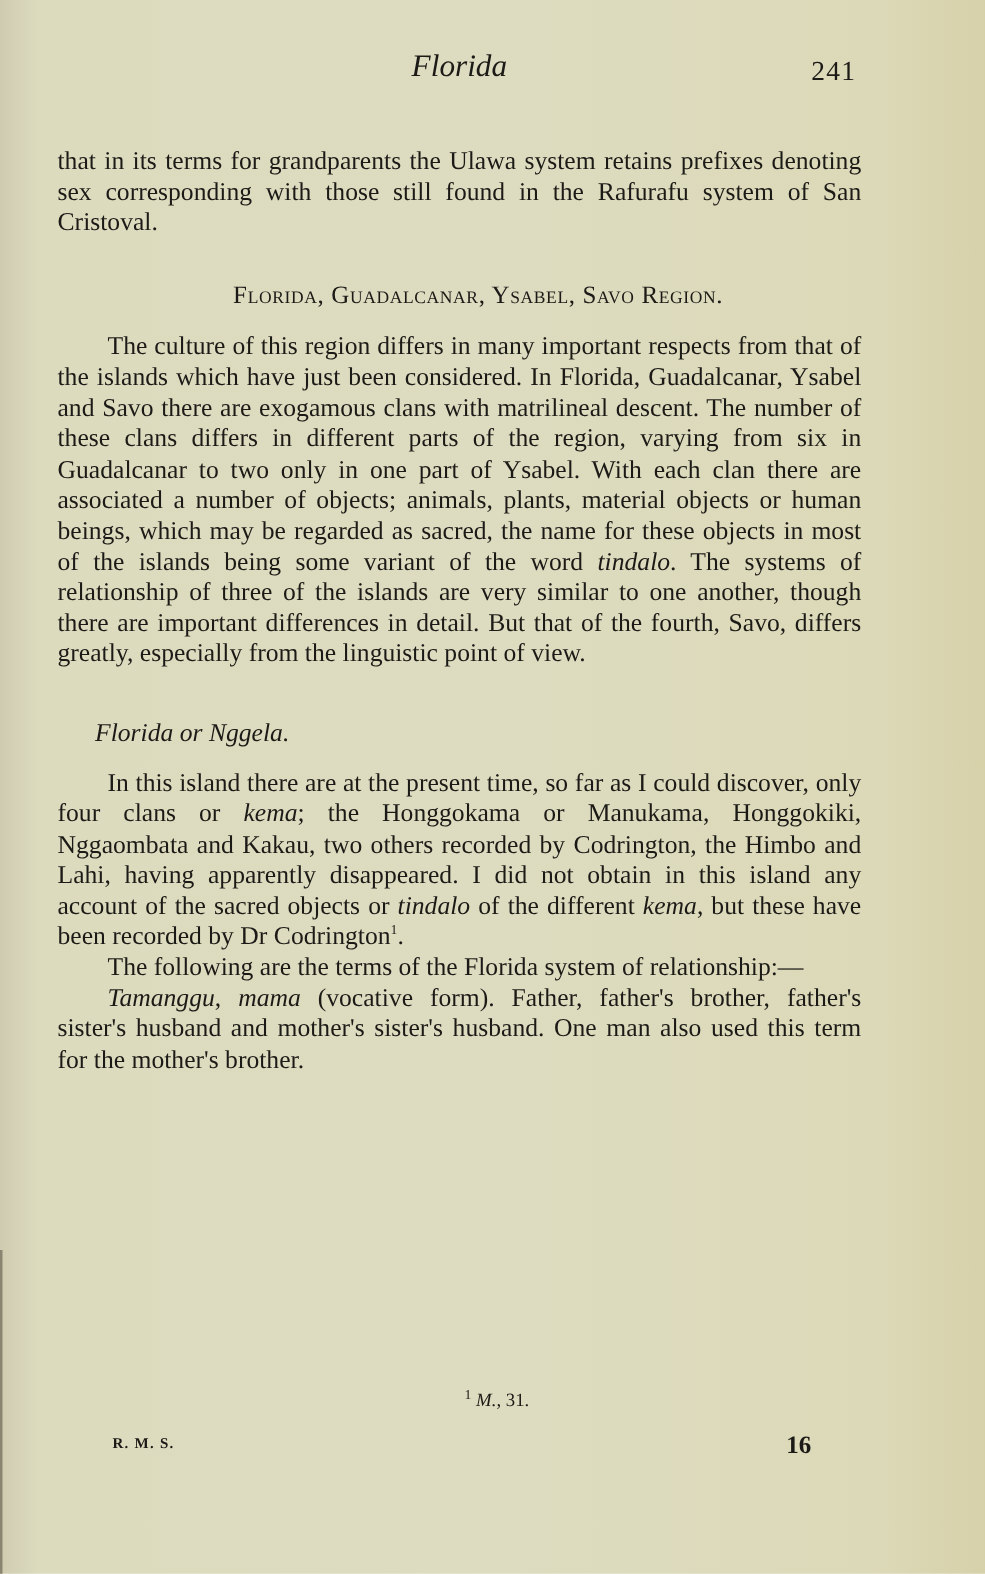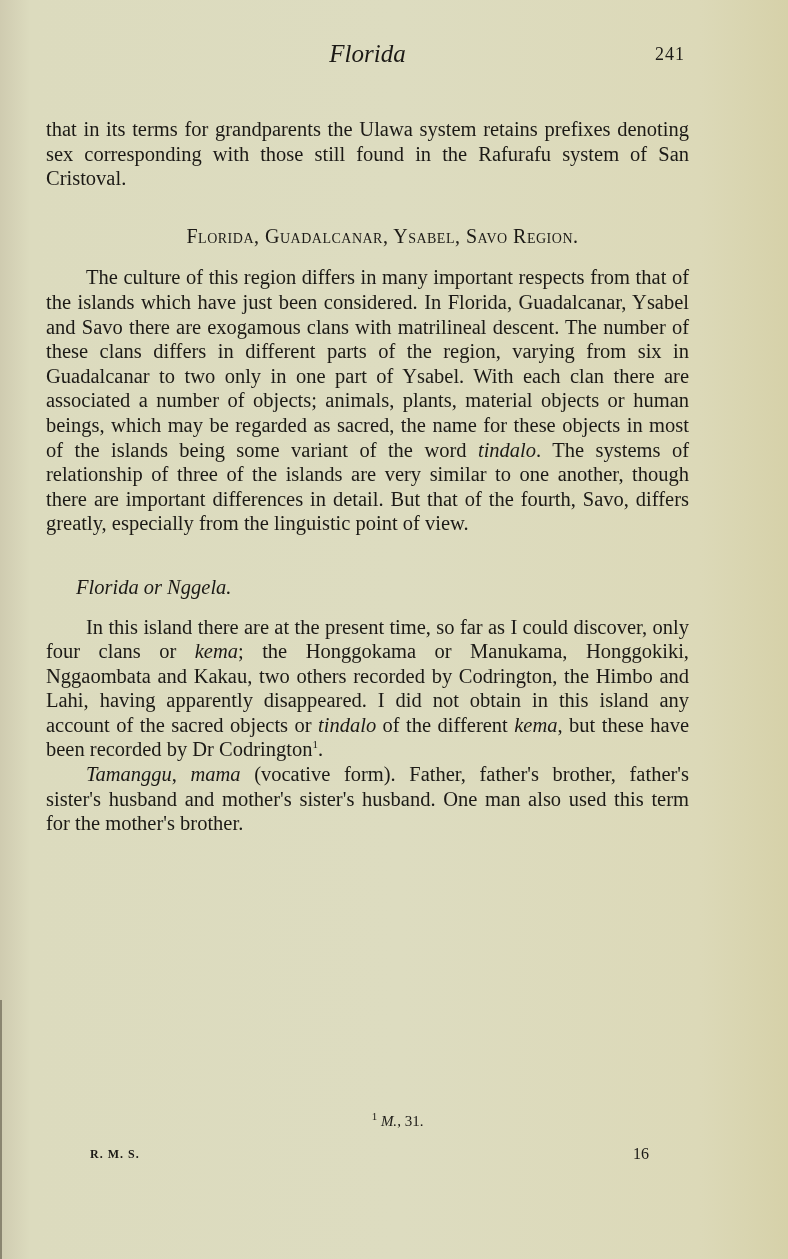--- a/index.html
+++ b/index.html
@@ -42,21 +42,21 @@
       width: 643px;
       text-align: center;
       font-style: italic;
       font-size: 25px;
       top: 0;
     }
     .page-number {
       position: absolute;
       right: 4px;
       top: 4px;
-      font-size: 18px;
+      font-size: 22px;
       letter-spacing: 1px;
       text-align: center;
     }
     .body-text {
       position: absolute;
       top: 117px;
       left: 0;
       width: 643px;
       font-size: 20.5px;
       line-height: 24.6px;
@@ -100,21 +100,22 @@
       top: 1147px;
       left: 44px;
       font-size: 12px;
       font-weight: bold;
       letter-spacing: 1px;
     }
     .signature-number {
       position: absolute;
       top: 1145px;
       right: 40px;
-      font-size: 16px;
+      font-size: 20px;
+      font-weight: bold;
     }
   </style>
 </head>
 <body>
 
 <div class="gutter-line"></div>
 
 <div class="page">
 
   <div class="running-head">
@@ -127,20 +128,21 @@
 
     <p class="section-heading">Florida, Guadalcanar, Ysabel, Savo Region.</p>
 
     <p class="indent"><span>The culture of this region differs in many important respects from that of the islands which have just been considered. In Florida, Guadalcanar, Ysabel and Savo there are exogamous clans with matrilineal descent. The number of these clans differs in different parts of the region, varying from six in Guadalcanar to two only in one part of Ysabel. With each clan there are associated a number of objects; animals, plants, material objects or human beings, which may be regarded as sacred, the name for these objects in most of the islands being some variant of the word </span><em>tindalo</em><span>. The systems of relationship of three of the islands are very similar to one another, though there are important differences in detail. But that of the fourth, Savo, differs greatly, especially from the linguistic point of view.</span></p>
 
 
     <p class="subsection-heading">Florida or Nggela.</p>
 
     <p class="indent"><span>In this island there are at the present time, so far as I could discover, only four clans or </span><em>kema</em><span>; the Honggokama or Manukama, Honggokiki, Nggaombata and Kakau, two others recorded by Codrington, the Himbo and Lahi, having apparently disappeared. I did not obtain in this island any account of the sacred objects or </span><em>tindalo</em><span> of the different </span><em>kema</em><span>, but these have been recorded by Dr Codrington</span><sup>1</sup><span>.</span></p>
 
+    <p class="indent">The following are the terms of the Florida system of relationship:—</p>
 
     <p class="indent"><em>Tamanggu</em><span>, </span><em>mama</em><span> (vocative form). Father, father's brother, father's sister's husband and mother's sister's husband. One man also used this term for the mother's brother.</span></p>
 
   </div>
 
   <div class="footnote"><sup>1</sup> <em>M.</em><span>, 31.</span></div>
 
   <div class="signature">R. M. S.</div>
   <div class="signature-number">16</div>
 </div>

